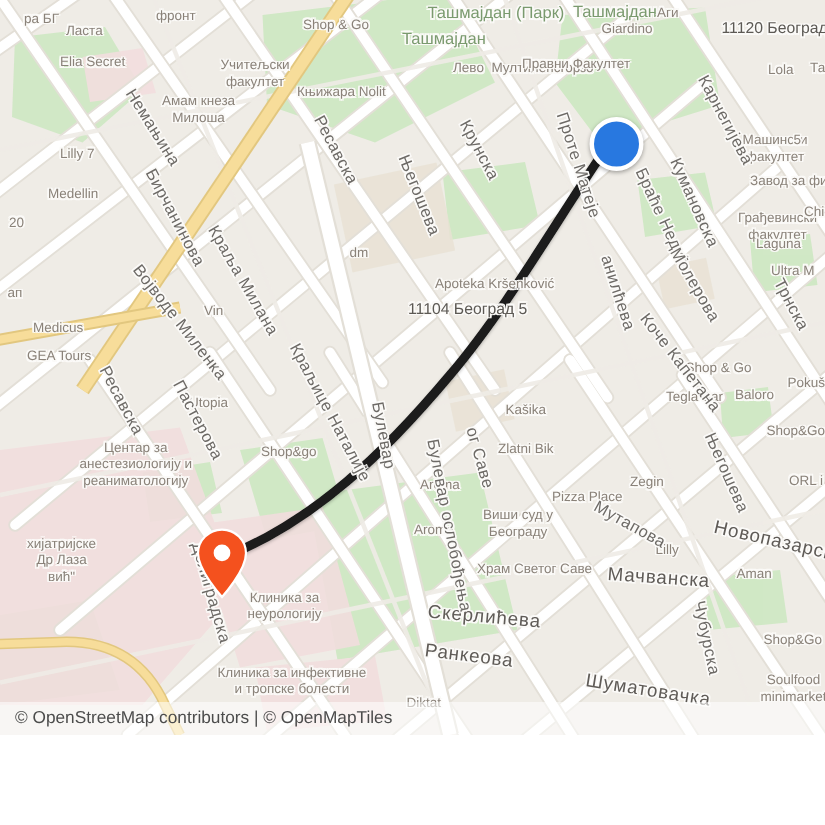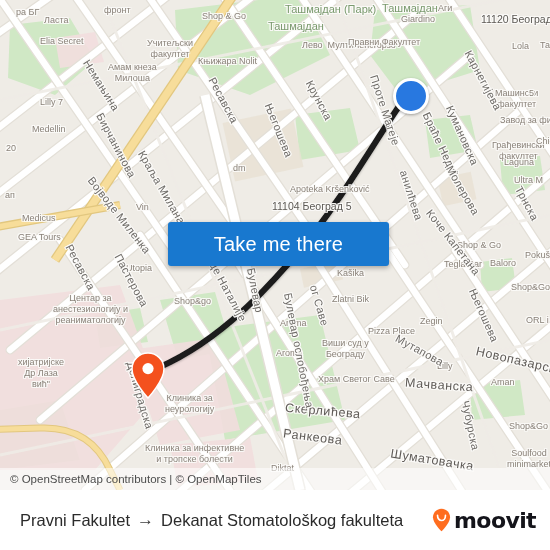--- a/index.html
+++ b/index.html
@@ -333,39 +333,20 @@
 
     <div id="dest-marker" title=""></div>
 
     <div id="origin-marker">
       <svg viewBox="0 0 36 48" width="36" height="48">
         <path d="M18 1 C9.2 1 2 8.1 2 16.9 C2 28.6 18 46 18 46 C18 46 34 28.6 34 16.9 C34 8.1 26.8 1 18 1 Z" fill="#f4511e" stroke="#ffffff" stroke-width="1.5"></path>
         <circle cx="18" cy="16.6" r="5.6" fill="#ffffff"></circle>
       </svg>
     </div>
 
-    <button id="cta">
-      <span>Take me there</span>
-    </button>
 
     <div id="attribution">
       <span>© OpenStreetMap contributors | © OpenMapTiles</span>
     </div>
   </div>
 
-  <div id="footer">
-    <div id="route-title">
-      <span>Pravni Fakultet</span>
-      <span class="arrow">→</span>
-      <span>Dekanat Stomatološkog fakulteta</span>
-    </div>
-    <div id="brand">
-      <span style="display:inline-block;line-height:0;">
-        <svg viewBox="0 0 24 30" width="19" height="24">
-          <path d="M12 0.8 C6 0.8 1.2 5.6 1.2 11.5 C1.2 19.2 12 29.2 12 29.2 C12 29.2 22.8 19.2 22.8 11.5 C22.8 5.6 18 0.8 12 0.8 Z" fill="#ff6d1f"></path>
-          <path d="M7 9.2 C7 13.1 9.3 15.6 12 15.6 C14.7 15.6 17 13.1 17 9.2" fill="none" stroke="#ffffff" stroke-width="2.1" stroke-linecap="round"></path>
-        </svg>
-      </span>
-      <span class="wordmark">moovit</span>
-    </div>
-  </div>
 
 </div>
 
 </body></html>

